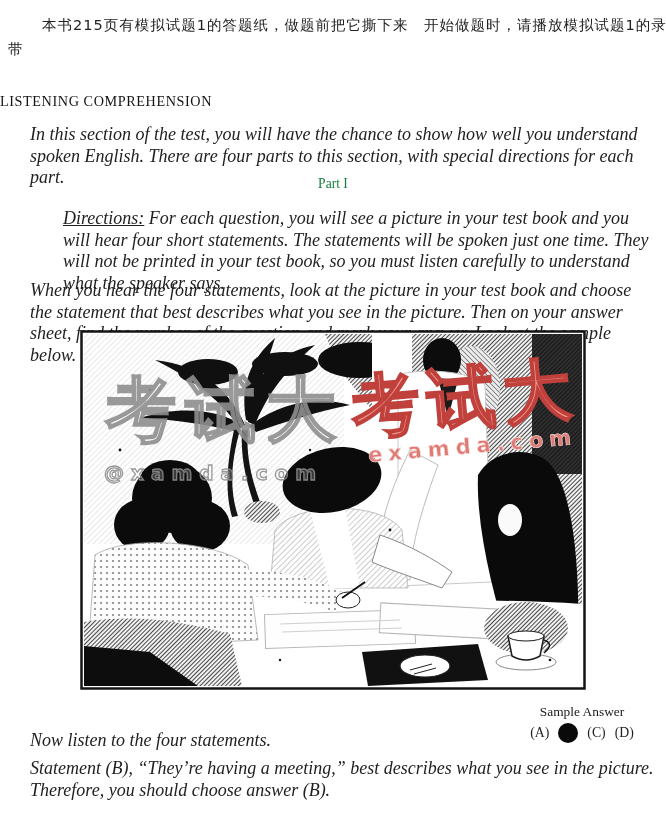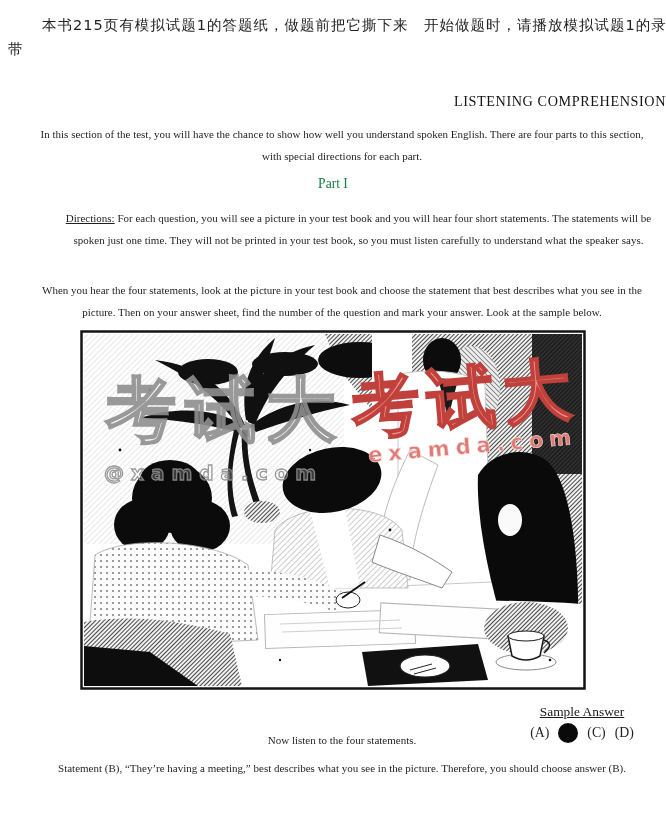--- a/index.html
+++ b/index.html
@@ -2,36 +2,36 @@
 <html><head>
 <meta charset="utf-8">
 <style>
   html,body { margin:0; padding:0; }
   body {
     width:666px; height:824px; background:#ffffff; overflow:hidden;
     font-family:"Liberation Serif", serif; color:#1f1f1f; position:relative;
   }
   .page { position:absolute; inset:0; }
   p { margin:0; }
-  .para { position:absolute; left:30px; right:12px; font-size:11px; line-height:21.5px; text-align:center; }
+  .para { position:absolute; left:30px; right:12px; font-size:18px; line-height:21.5px; text-align:left;font-style:italic; }
   .zh { position:absolute; font-size:14.5px; letter-spacing:1px; color:#222;
         font-family:"DejaVu Sans","Liberation Serif",sans-serif; }
   .zh1 { top:16px; left:8px; right:6px; text-indent:34px; white-space:nowrap; }
   .zh2 { top:40px; left:8px; }
-  h1.title { position:absolute; top:93px; left:0; width:100%; text-align:right; margin:0;
+  h1.title { position:absolute; top:93px; left:0; width:100%; text-align:left; margin:0;
              font-size:14.2px; font-weight:normal; letter-spacing:0.6px; color:#141414; }
   h2.part { position:absolute; top:176px; left:0; width:100%; text-align:center; margin:0;
             font-size:13.6px; font-weight:normal; color:#15803d; }
   .intro { top:124px; }
   .directions { top:208px;margin-left:33px; }
   .when { top:280px; }
   .u { text-decoration:underline; }
   .photo-wrap { position:absolute; top:330px; left:80px; width:546px; height:360px; }
   .sample-answer { position:absolute; top:704px; right:8px; width:152px; text-align:center; }
-  .sa-label { font-size:13.4px; text-decoration:underline; color:#1a1a1a; margin-bottom:3px; }
+  .sa-label { font-size:13.4px; color:#1a1a1a; margin-bottom:3px; }
   .sa-options { font-size:13.8px; white-space:nowrap; display:flex; align-items:center; justify-content:center; gap:9px; }
   .disc { display:inline-block; width:20px; height:20px; border-radius:50%; background:#0a0a0a; }
   .now { top:730px; }
   .expl { top:758px; }
 </style>
 </head>
 <body>
 
 <div class="page">
 

